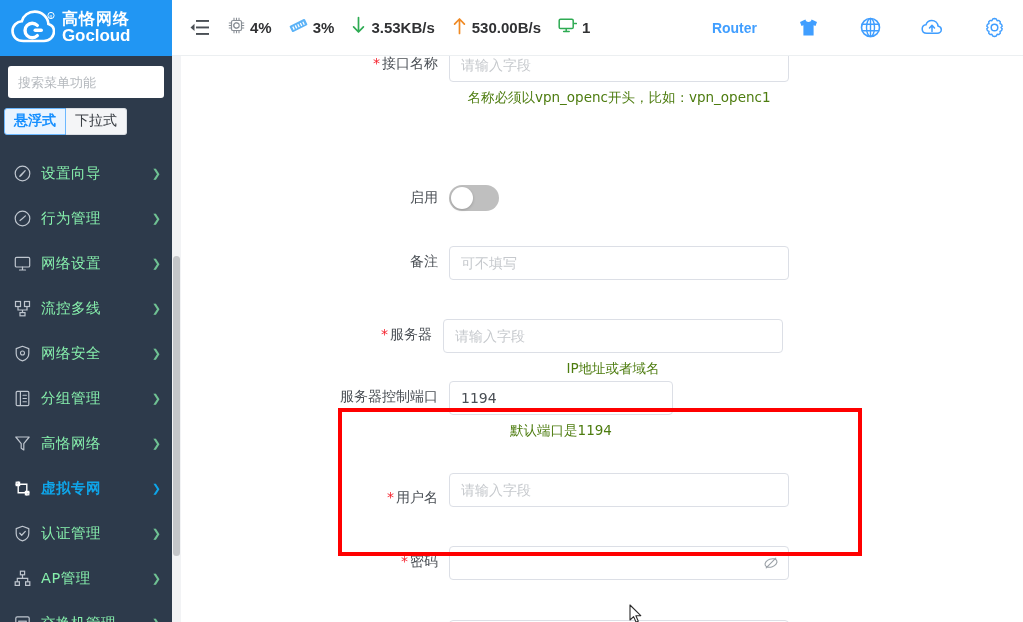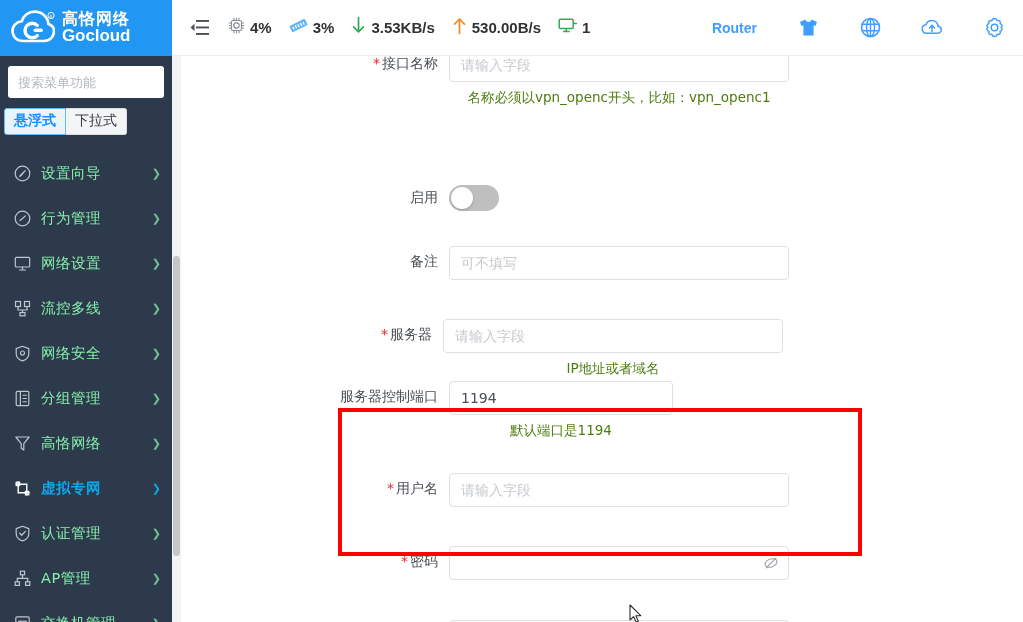--- a/index.html
+++ b/index.html
@@ -493,21 +493,21 @@
       </div>
 
       <div class="form-row" style="left:140px; top:325px;">
         <div class="form-label">服务器控制端口</div>
         <div class="fld">
           <input class="ctl narrow" type="text" value="1194" style="">
           <div class="help">默认端口是1194</div>
         </div>
       </div>
 
-      <div class="form-row" style="left:140px; top:417px;">
+      <div class="form-row" style="left:140px; top:417px;align-items:flex-end;">
         <div class="form-label">
           <span class="req-star">*</span><span>用户名</span>
         </div>
         <div class="fld">
           <input class="ctl" type="text" placeholder="请输入字段" style="">
         </div>
       </div>
 
       <div class="form-row" style="left:140px; top:490px;justify-content:space-between;">
         <div class="form-label">

